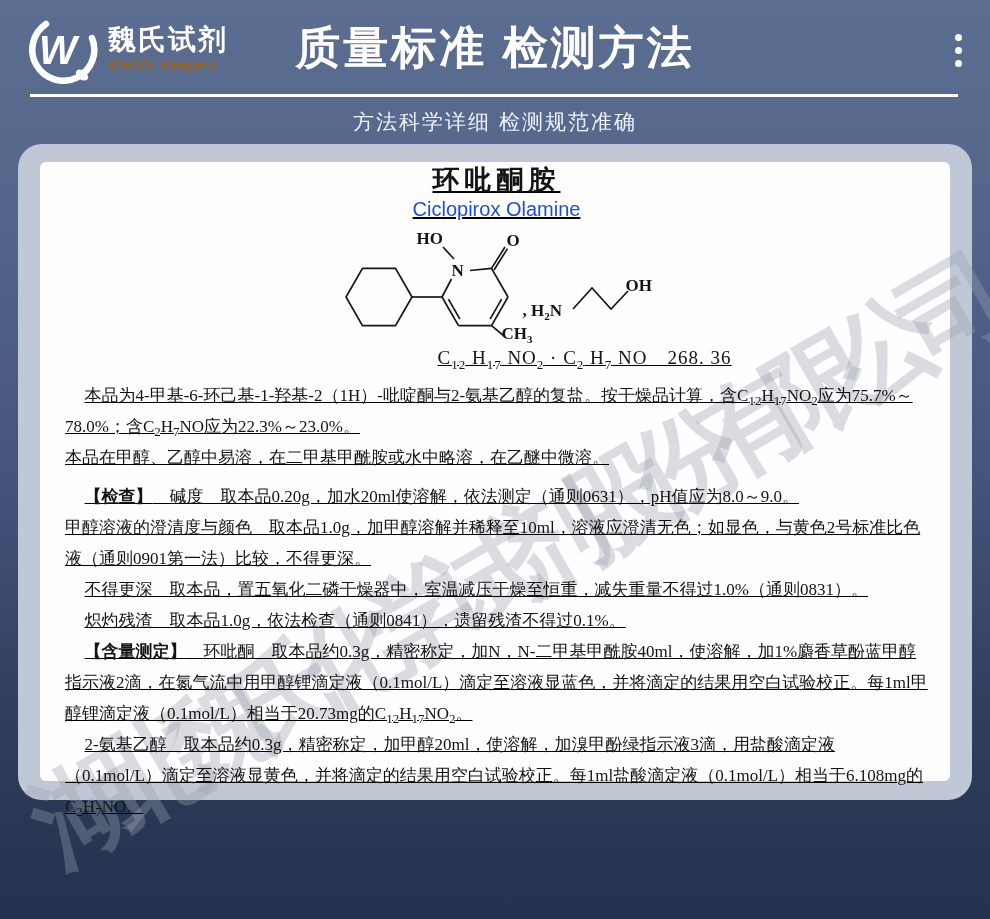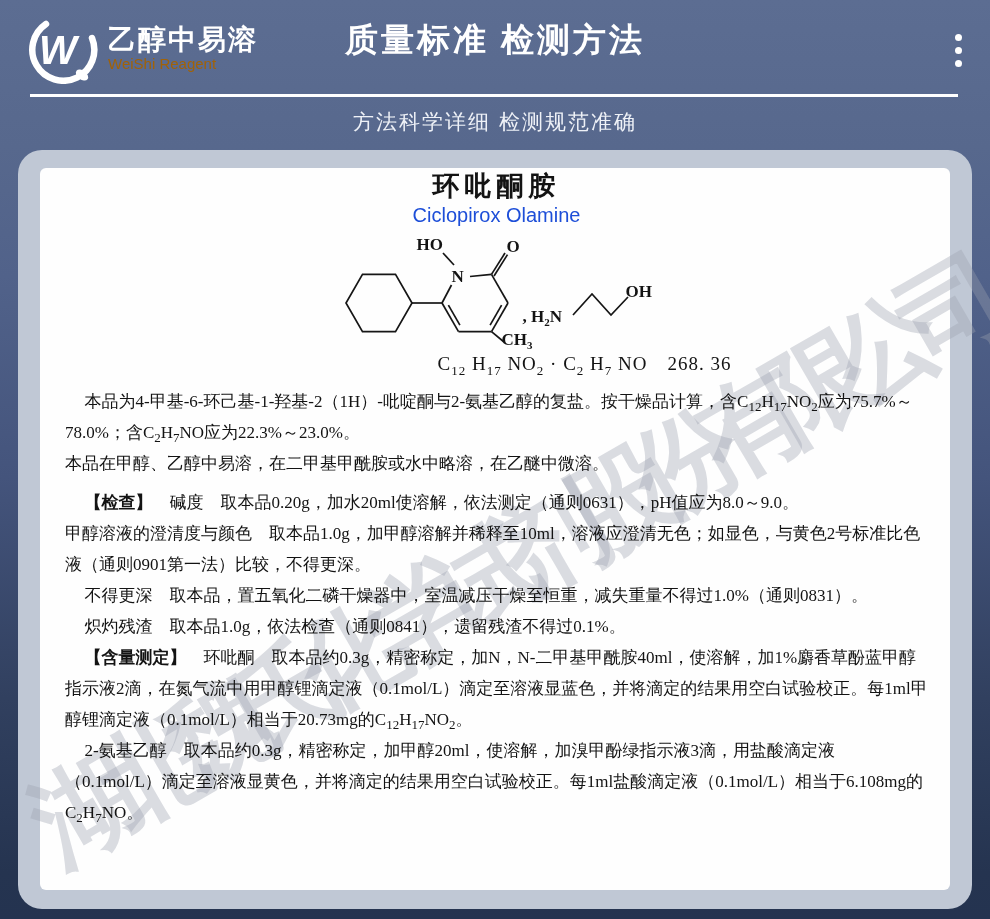--- a/index.html
+++ b/index.html
@@ -7,29 +7,29 @@
     width:990px;height:919px;overflow:hidden;position:relative;
     font-family:"Liberation Sans", sans-serif;
     background:linear-gradient(180deg,#5c6d92 0%,#57688d 16%,#51628a 30%,#44547c 52%,#31405f 76%,#253450 95%,#243350 100%);
   }
   
   .header{position:absolute;left:0;top:0;width:990px;height:97px;}
   .logo{position:absolute;left:26px;top:14px;display:flex;align-items:center;gap:8px;}
   .logo-txt .cn{color:#fff;font-size:28px;font-weight:bold;letter-spacing:2px;line-height:30px;}
   .logo-txt .en{color:#a16207;font-size:15px;line-height:18px;}
   .page-title{position:absolute;left:0;top:18px;width:100%;margin:0;text-align:center;
-    color:#fff;font-size:33px;font-weight:800;letter-spacing:3px;}
+    color:#fff;font-size:45px;font-weight:800;letter-spacing:3px;}
   .kebab{position:absolute;right:28px;top:34px;display:flex;flex-direction:column;gap:6px;cursor:pointer;}
   .kebab span{width:7px;height:7px;border-radius:50%;background:#fff;}
   .rule{position:absolute;left:30px;top:94px;width:928px;height:3px;background:#fff;}
   .subtitle{position:absolute;left:0;top:108px;width:100%;text-align:center;
     color:#eef1f7;font-size:21px;letter-spacing:2px;}
   
-  .card{position:absolute;left:18px;top:150px;width:954px;height:759px;
-    background:#c0c8d5;border-radius:24px;}
+  .card{position:absolute;left:18px;top:144px;width:954px;height:656px;
+    background:#c0c8d5;border-radius:24px;text-decoration:underline;}
   .card-inner{position:absolute;left:22px;top:18px;right:22px;bottom:19px;
     background:#fefefe;border-radius:6px;}
   
   .watermark{position:absolute;left:-30px;top:505px;width:1060px;height:130px;line-height:130px;
     text-align:center;transform:rotate(-30deg);z-index:1;pointer-events:none;
     font-size:105px;font-weight:bold;letter-spacing:-28px;white-space:nowrap;
     color:rgba(154,162,176,0.36);}
   
   .doc{position:relative;z-index:2;padding:16px 44px 0 47px;
     font-family:"Liberation Serif","DejaVu Serif",serif;font-size:17px;line-height:31px;color:#131313;}
@@ -51,21 +51,21 @@
 <body>
 
 <div class="header">
   <div class="logo">
     <svg width="74" height="70" viewBox="0 0 74 70">
       <path d="M 20 10 A 31 31 0 1 0 66 24" fill="none" stroke="#ffffff" stroke-width="6.5" stroke-linecap="round"></path>
       <text x="13" y="50" font-size="40" font-style="italic" font-weight="bold" fill="#ffffff" font-family="Liberation Sans, sans-serif">W</text>
       <ellipse cx="56" cy="61" rx="7" ry="4.5" fill="#ffffff" transform="rotate(38 56 61)"></ellipse>
     </svg>
     <div class="logo-txt">
-      <div class="cn">乙醇中易溶</div>
+      <div class="cn">魏氏试剂</div>
       <div class="en">WeiShi Reagent</div>
     </div>
   </div>
   <h1 class="page-title">质量标准 检测方法</h1>
   <div class="kebab">
     <span></span>
     <span></span>
     <span></span>
   </div>
 </div>

